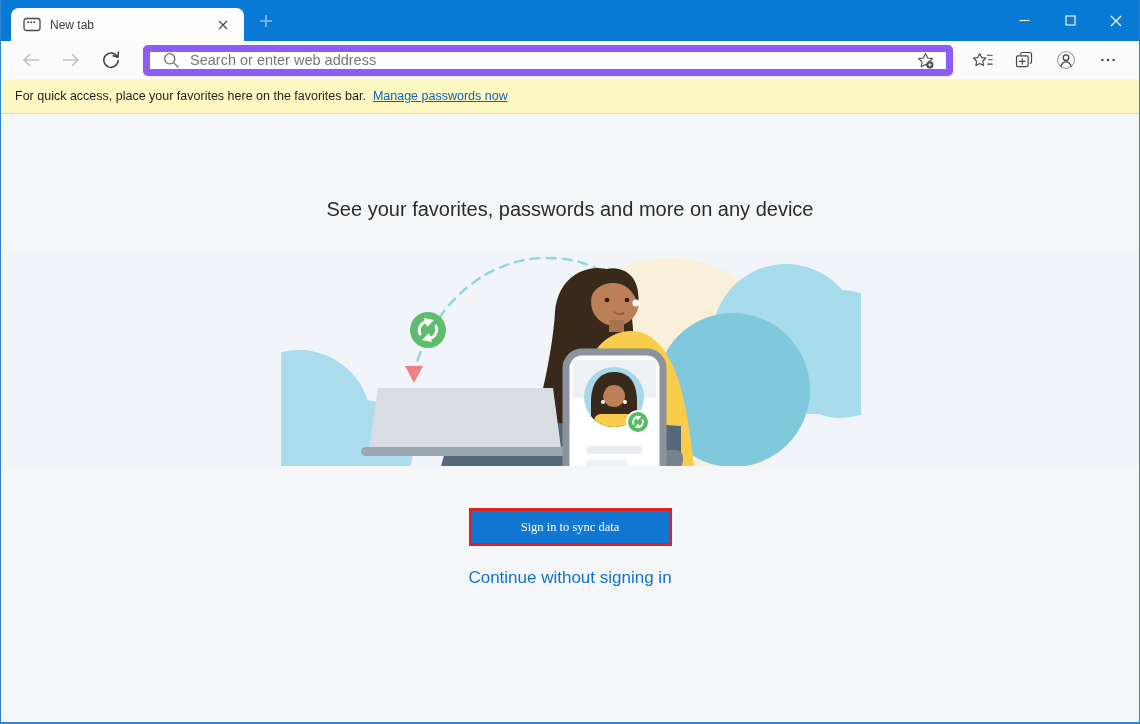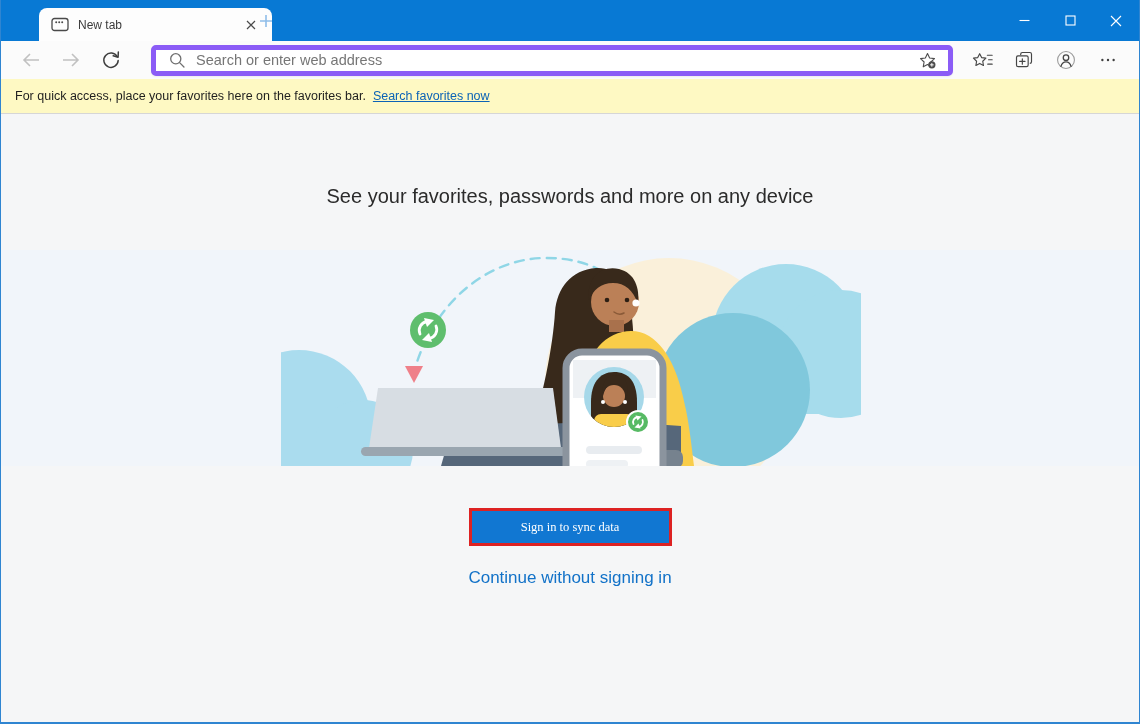--- a/index.html
+++ b/index.html
@@ -3,49 +3,49 @@
 <meta charset="utf-8">
 <style>
   * { margin:0; padding:0; box-sizing:border-box; }
   html,body { width:1140px; height:724px; font-family:"Liberation Sans", sans-serif; background:#fff; }
   .window { width:1140px; height:724px; display:flex; flex-direction:column;
             border-left:1px solid #2f85d1; border-right:1px solid #2f85d1; border-bottom:2px solid #2f85d1; }
 
   
   .titlebar { height:41px; background:#0879d4; position:relative; flex:none; }
   .tab { position:absolute; left:10px; top:8px; width:233px; height:33px; background:#fdfdfd;
-         border-radius:8px 8px 0 0; display:flex; align-items:center; padding:0 10px 0 12px; gap:9px;margin-left:28px; }
+         border-radius:8px 8px 0 0; display:flex; align-items:center; padding:0 10px 0 12px; gap:9px; }
   .tab-label { font-size:12px; color:#3b3b3b; flex:1; }
   .tab-close { width:22px; height:22px; display:flex; align-items:center; justify-content:center; border-radius:3px; cursor:pointer; }
   .newtab-btn { position:absolute; left:252px; top:9px; width:26px; height:24px; display:flex;
                 align-items:center; justify-content:center; cursor:pointer; }
   .win-controls { position:absolute; right:0; top:0; height:41px; display:flex; }
   .win-btn { width:46px; height:41px; display:flex; align-items:center; justify-content:center; cursor:pointer; }
 
   
   .toolbar { height:38px; background:#fbfbfb; display:flex; align-items:center; padding:0 10px; flex:none; }
   .nav-btn { width:40px; height:32px; display:flex; align-items:center; justify-content:center; border-radius:4px; cursor:pointer; flex:none; }
-  .addressbar { flex:1; height:31px; background:#ffffff; border:5px solid #8b5cf6; border-radius:5px;
-                display:flex; align-items:center; padding:0 6px 0 12px; margin:0 8px 0 20px;
+  .addressbar { flex:1; height:31px; background:#ffffff; border:7px solid #8b5cf6; border-radius:5px;
+                display:flex; align-items:center; padding:0 6px 0 12px; margin:0 8px 0 12px;
                 box-shadow:0 1px 2px rgba(0,0,0,0.06); }
   .addressbar input { border:none; outline:none; flex:1; font-size:14.5px; color:#333; background:transparent;
                       margin-left:10px; font-family:"Liberation Sans", sans-serif; }
   .addressbar input::placeholder { color:#767676; opacity:1; }
   .bar-icon-btn { width:30px; height:26px; display:flex; align-items:center; justify-content:center; border-radius:4px; cursor:pointer; flex:none; }
   .tb-icon { width:42px; height:32px; display:flex; align-items:center; justify-content:center; border-radius:4px; cursor:pointer; flex:none; }
 
   
   .favbar { height:35px; background:#fef9c3; border-bottom:1px solid #d6d6d6; display:flex;
             align-items:center; padding:0 14px; flex:none; }
   .favbar-text { font-size:12.5px; color:#1f1f1f; }
   .favbar-link { font-size:12.5px; color:#0c63b6; text-decoration:underline; margin-left:7px; cursor:pointer; }
 
   
   .content { flex:1; background:#f5f6f7; position:relative; overflow:hidden; }
-  .heading { position:absolute; top:71px; left:0; width:100%; text-align:center;
+  .heading { position:absolute; top:84px; left:0; width:100%; text-align:center;
              font-size:20px; color:#2b2b2b; font-weight:400; }
   .band { position:absolute; top:136px; left:0; right:0; height:216px; background:#f1f5fa; }
   .illo { position:absolute; top:136px; left:280px; width:580px; height:216px; }
 
   .signin-wrap { position:absolute; top:394px; left:0; width:100%; display:flex; justify-content:center; }
   .red-box { border:3px solid #dd2222; }
   .signin-btn { width:197px; height:32px; background:#1177d2; color:#ffffff; font-size:12.5px;
                 border:none; cursor:pointer; font-family:Liberation Serif, serif; display:block; }
   .continue-link { position:absolute; top:454px; left:0; width:100%; text-align:center;
                    color:#1272c8; font-size:17px; cursor:pointer; }
@@ -151,21 +151,21 @@
       <svg width="18" height="18" viewBox="0 0 24 24">
         <circle cx="4.5" cy="12" r="1.6" fill="#3f3f3f"></circle>
         <circle cx="12" cy="12" r="1.6" fill="#3f3f3f"></circle>
         <circle cx="19.5" cy="12" r="1.6" fill="#3f3f3f"></circle>
       </svg>
     </div>
   </div>
 
   <div class="favbar">
     <span class="favbar-text">For quick access, place your favorites here on the favorites bar.</span>
-    <a class="favbar-link">Search favorites now</a>
+    <a class="favbar-link">Manage passwords now</a>
   </div>
 
   <div class="content">
     <div class="heading">See your favorites, passwords and more on any device</div>
     <div class="band"></div>
 
     <svg class="illo" viewBox="0 0 580 216">
       <defs>
         <clipPath id="bandClip">
             <rect x="0" y="0" width="580" height="216"></rect>

